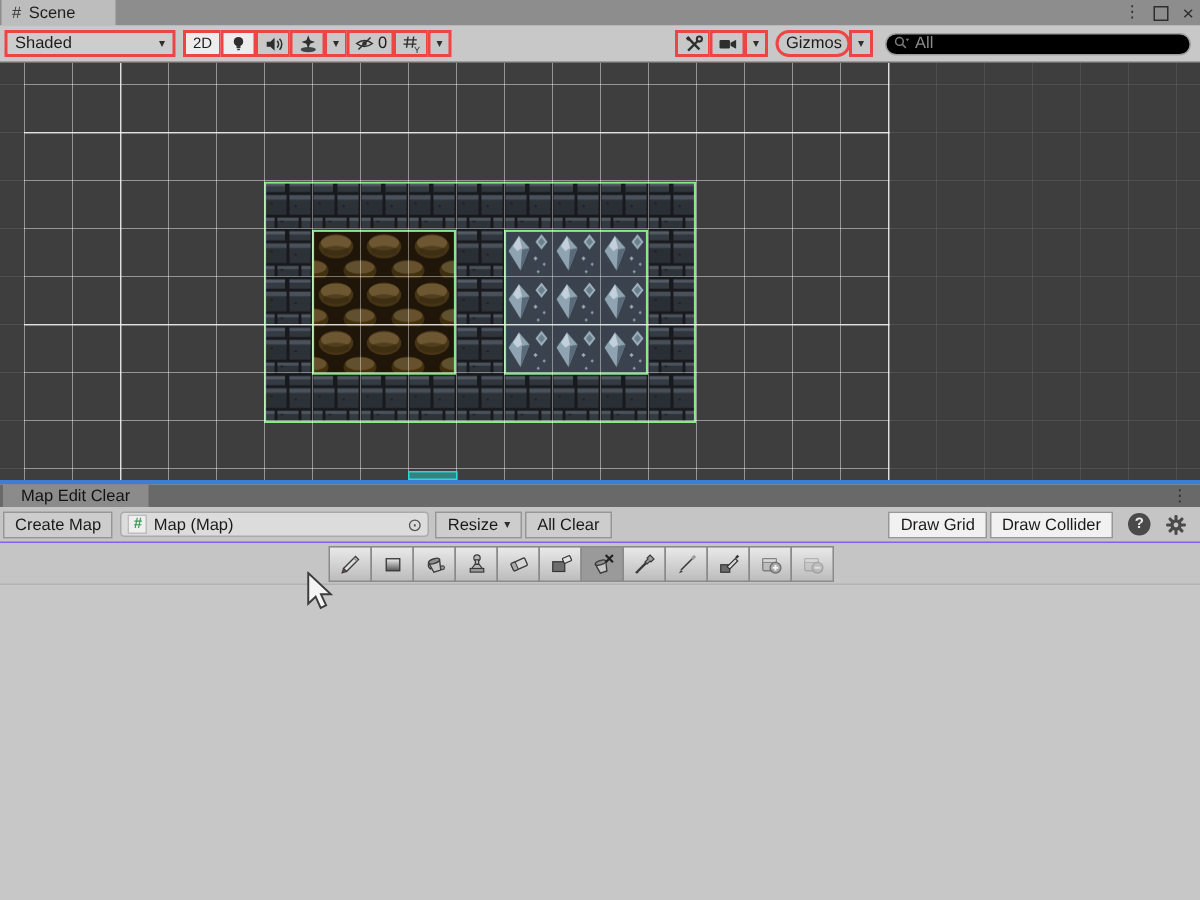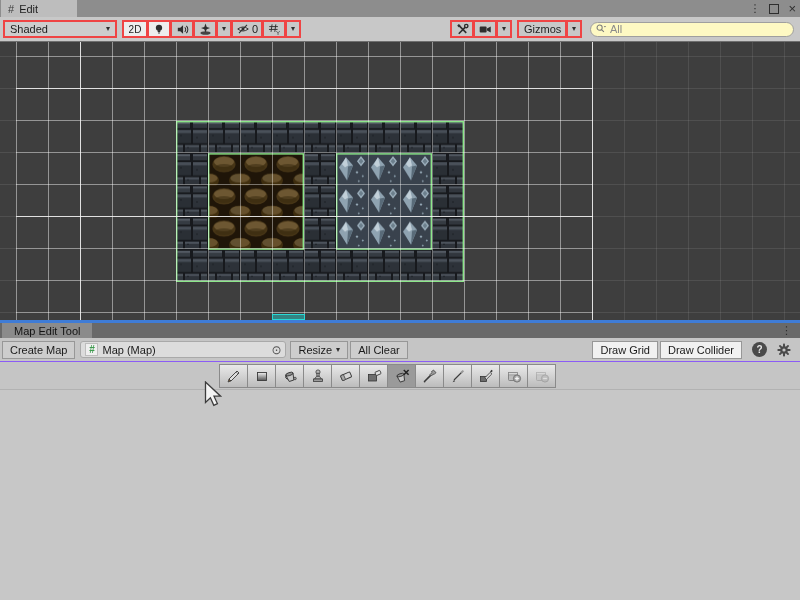--- a/index.html
+++ b/index.html
@@ -24,23 +24,23 @@
   .seg+.seg{margin-left:-1px;}
   .seg.active{background:#ededed;}
   .dd-shaded{margin-left:3px;width:114px;justify-content:space-between;padding:0 5px;background:#cdcdcd;}
   .caret{font-size:8px;color:#2e2e2e;line-height:1;}
   .grp{display:flex;margin-left:5px;}
   .seg.txt2d{width:26px;font-size:10px;}
   .seg.icon-seg{width:24px;}
   .seg.caret-seg{width:16px;}
   .seg.eye-seg{width:32px;gap:2px;font-size:11px;}
   .spacer{flex:1;}
-  .gizmos-seg{width:50px;justify-content:space-between;padding:0 5px;box-sizing:border-box;}
+  .gizmos-seg{width:50px;justify-content:space-between;padding:0 5px;box-sizing:border-box;border-radius:9px;}
   .search-pill{margin:0 6px 0 8px;width:204px;height:15px;border:1px solid #9f9f9f;border-radius:8px;
-    background:#fef9c3;display:flex;align-items:center;padding:0 4px;box-sizing:border-box;gap:3px;}
+    background:#000000;display:flex;align-items:center;padding:0 4px;box-sizing:border-box;gap:3px;}
   .search-pill .ph{color:#8b8b8b;font-size:11px;}
 
   
   .viewport{position:absolute;left:0;top:42px;width:800px;height:278px;background:#3e3e3e;overflow:hidden;}
   .grid-dim{position:absolute;inset:0;
     background-image:linear-gradient(90deg,rgba(255,255,255,.085) 1px,transparent 1px),
                      linear-gradient(rgba(255,255,255,.085) 1px,transparent 1px);
     background-size:32px 32px;background-position:16px 14px;z-index:1;}
   .grid-bright{position:absolute;left:16px;top:0;width:577px;height:278px;
     background-image:linear-gradient(90deg,rgba(255,255,255,.40) 1px,transparent 1px),
@@ -87,21 +87,21 @@
   svg{display:block;}
 </style>
 </head>
 <body>
 
 <div class="stage">
 
   <div class="scene-tabbar">
     <div class="scene-tab">
       <span class="hash">#</span>
-      <span>Edit</span>
+      <span>Scene</span>
     </div>
     <div class="win-ctrls">
       <span class="kebab">⋮</span>
       <span class="maxbox"></span>
       <span class="close">×</span>
     </div>
   </div>
 
   <div class="scene-toolbar">
     <div class="seg dd-shaded">
@@ -262,21 +262,21 @@
     <div class="hmajor" style="top:46px"></div>
     <div class="hmajor" style="top:174px"></div>
 
     <div class="cell-highlight"></div>
   </div>
 
   <div class="focus-line"></div>
 
   <div class="panel-tabbar">
     <div class="panel-tab">
-      <span>Map Edit Tool</span>
+      <span>Map Edit Clear</span>
     </div>
     <span class="panel-kebab">⋮</span>
   </div>
 
   <div class="panel-toolbar">
     <div class="p-btn" style="margin-left:2px">
       <span>Create Map</span>
     </div>
     <div class="obj-field">
       <span class="tile-hash">#</span>

